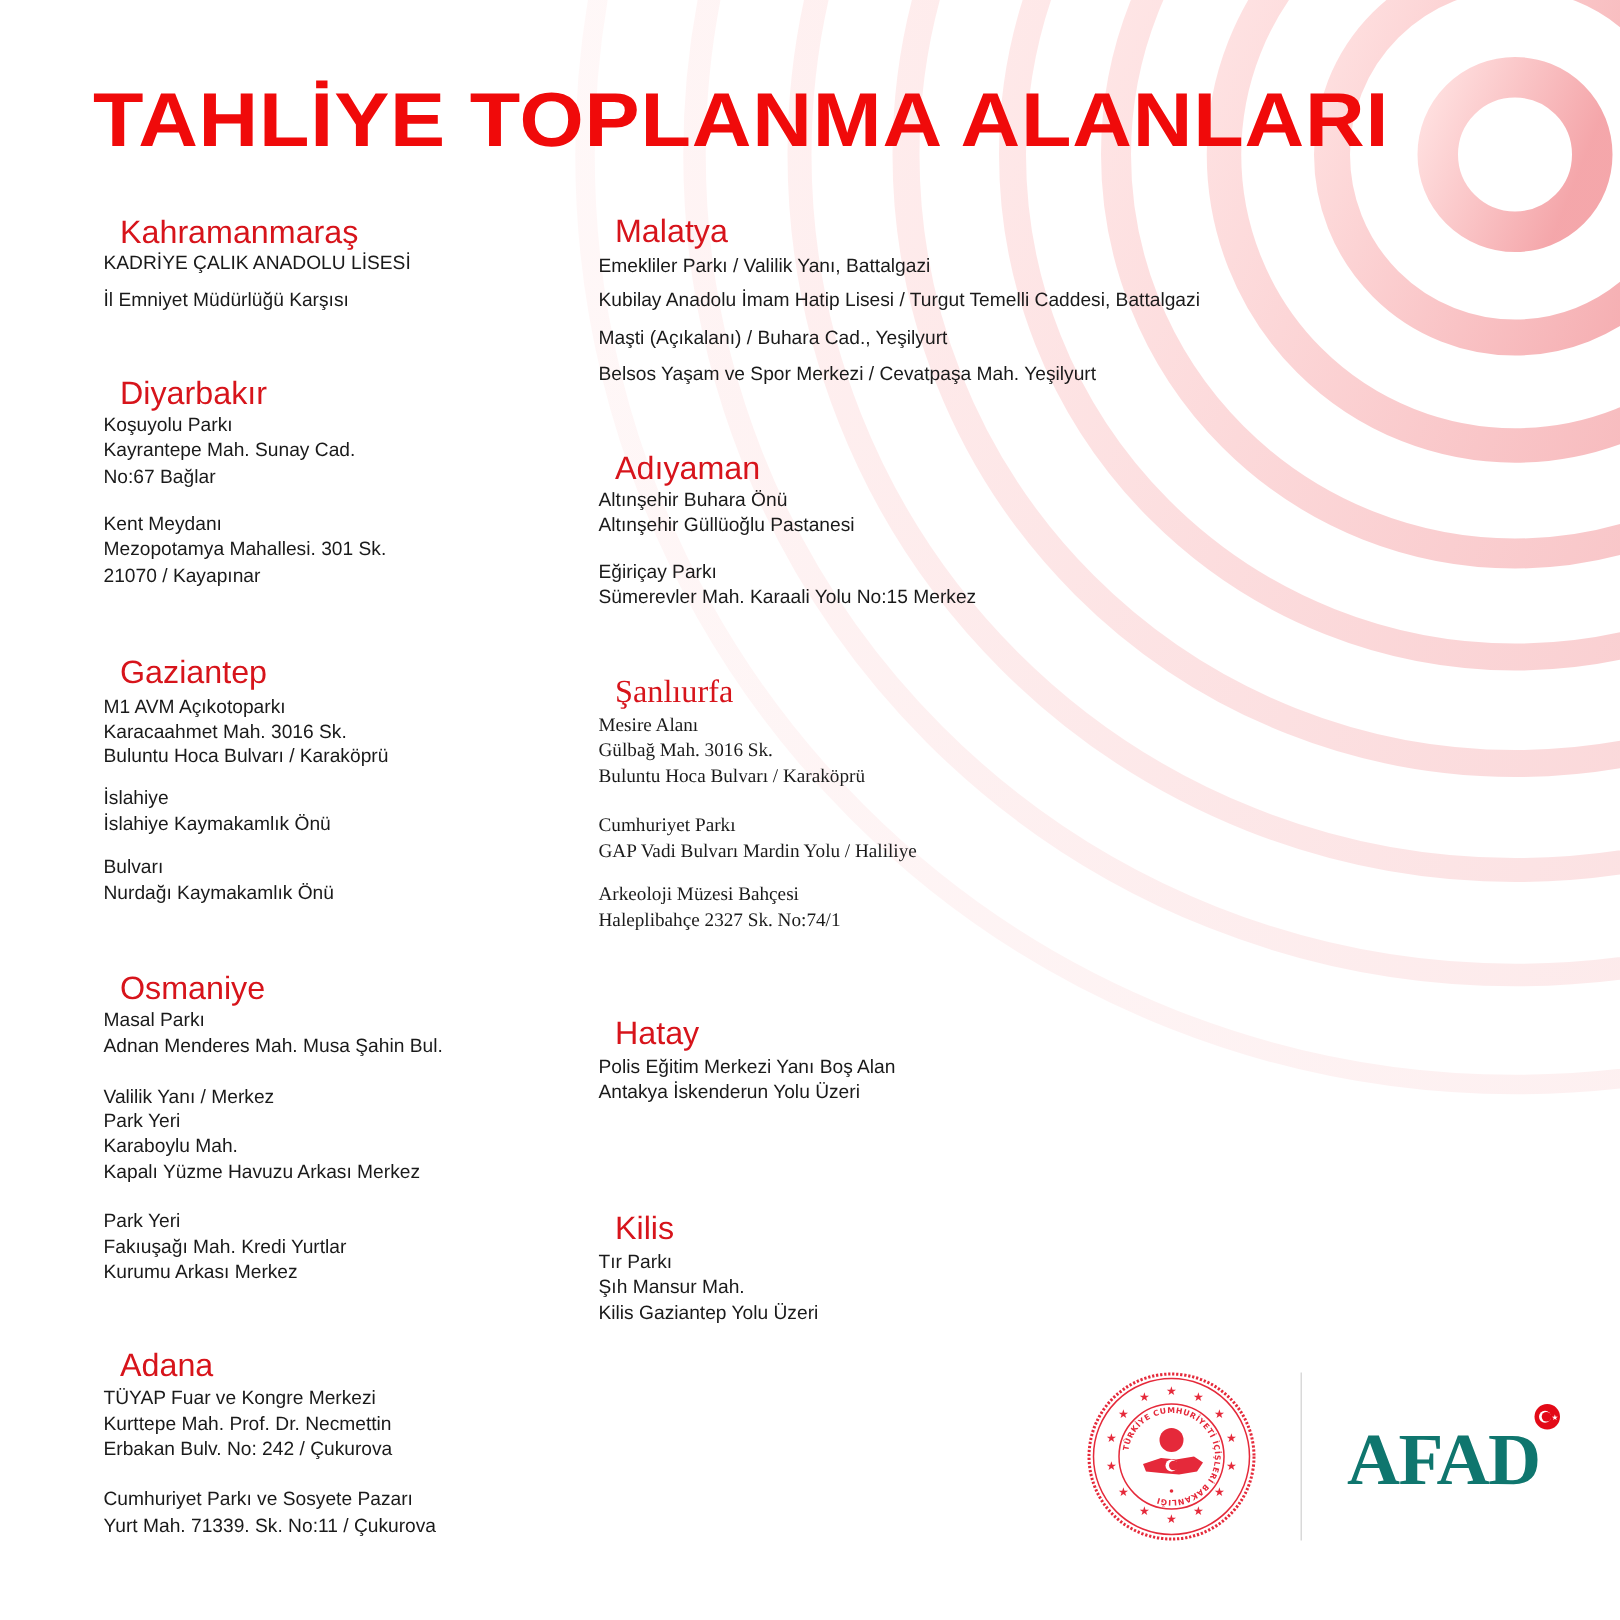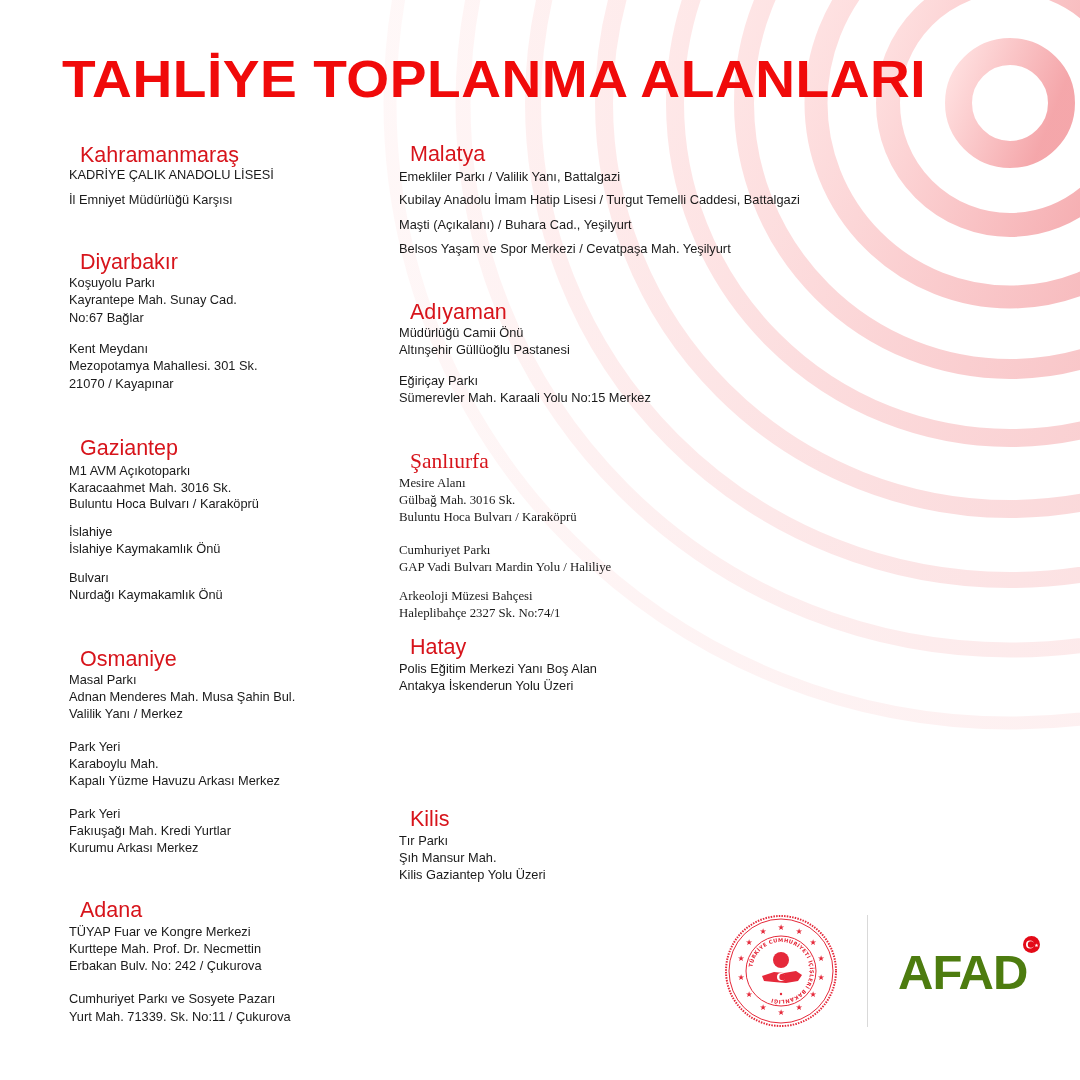--- a/index.html
+++ b/index.html
@@ -4,21 +4,21 @@
 <style>
   html, body { margin:0; padding:0; }
   body { width:1080px; height:1080px; position:relative; overflow:hidden; background:#ffffff; font-family:"Liberation Sans", sans-serif; }
   .bg { position:absolute; left:0; top:0; width:1080px; height:1080px; z-index:0; }
   .title { position:absolute; left:62px; top:50px; margin:0; font-family:"Liberation Sans", sans-serif; font-weight:bold; font-size:51px; letter-spacing:0.5px; color:#f00a0a; z-index:2; white-space:nowrap; transform:scaleX(1.08); transform-origin:left center; }
   .sec { position:absolute; z-index:2; }
   .sec h2 { margin:11px; font-weight:normal; font-size:21.5px; color:#d7141b; line-height:26px; }
   .line { position:absolute; left:0; font-size:12.8px; color:#1a1a1a; white-space:nowrap; line-height:16px; }
   .logos { position:absolute; z-index:2; }
   .divider { position:absolute; left:867px; top:915px; width:1px; height:112px; background:#d9d9d9; }
-  .afad { position:absolute; left:898px; top:944px; font-family:Liberation Sans, sans-serif; font-weight:bold; font-size:49px; color:#4d7c0f; letter-spacing:-1px; }
+  .afad { position:absolute; left:898px; top:944px; font-family:Liberation Serif, serif; font-weight:bold; font-size:49px; color:#0f766e; letter-spacing:-1px; }
   .flag { position:absolute; left:1023px; top:936px; width:17px; height:17px; border-radius:50%; background:#e30a17; }
 </style>
 </head>
 <body>
 
 <svg class="bg" viewBox="0 0 1080 1080" xmlns="http://www.w3.org/2000/svg">
   <defs>
     <linearGradient id="rg" x1="0" y1="0" x2="1" y2="0.4">
       <stop offset="0" stop-color="#ffdede"></stop>
       <stop offset="1" stop-color="#f4a2a6"></stop>
@@ -63,21 +63,21 @@
   <div class="line" style="top:100px">İslahiye</div>
   <div class="line" style="top:117px">İslahiye Kaymakamlık Önü</div>
   <div class="line" style="top:146px">Bulvarı</div>
   <div class="line" style="top:163px">Nurdağı Kaymakamlık Önü</div>
 </div>
 
 <div class="sec" style="left:69px; top:635px;">
   <h2>Osmaniye</h2>
   <div class="line" style="top:37px">Masal Parkı</div>
   <div class="line" style="top:54px">Adnan Menderes Mah. Musa Şahin Bul.</div>
-  <div class="line" style="top:71px">Valilik Yanı / Merkez</div>
+  <div class="line" style="top:88px">Valilik Yanı / Merkez</div>
   <div class="line" style="top:104px">Park Yeri</div>
   <div class="line" style="top:121px">Karaboylu Mah.</div>
   <div class="line" style="top:138px">Kapalı Yüzme Havuzu Arkası Merkez</div>
   <div class="line" style="top:171px">Park Yeri</div>
   <div class="line" style="top:188px">Fakıuşağı Mah. Kredi Yurtlar</div>
   <div class="line" style="top:205px">Kurumu Arkası Merkez</div>
 </div>
 
 <div class="sec" style="left:69px; top:886px;">
   <h2>Adana</h2>
@@ -91,38 +91,38 @@
 <div class="sec" style="left:399px; top:130px;">
   <h2>Malatya</h2>
   <div class="line" style="top:39px">Emekliler Parkı / Valilik Yanı, Battalgazi</div>
   <div class="line" style="top:62px">Kubilay Anadolu İmam Hatip Lisesi / Turgut Temelli Caddesi, Battalgazi</div>
   <div class="line" style="top:87px">Maşti (Açıkalanı) / Buhara Cad., Yeşilyurt</div>
   <div class="line" style="top:111px">Belsos Yaşam ve Spor Merkezi / Cevatpaşa Mah. Yeşilyurt</div>
 </div>
 
 <div class="sec" style="left:399px; top:288px;">
   <h2>Adıyaman</h2>
-  <div class="line" style="top:37px">Müdürlüğü Camii Önü</div>
+  <div class="line" style="top:37px">Altınşehir Buhara Önü</div>
   <div class="line" style="top:54px">Altınşehir Güllüoğlu Pastanesi</div>
   <div class="line" style="top:85px">Eğiriçay Parkı</div>
   <div class="line" style="top:102px">Sümerevler Mah. Karaali Yolu No:15 Merkez</div>
 </div>
 
 <div class="sec" style="left:399px; top:437px;font-family:Liberation Serif, serif;">
   <h2>Şanlıurfa</h2>
   <div class="line" style="top:38px">Mesire Alanı</div>
   <div class="line" style="top:55px">Gülbağ Mah. 3016 Sk.</div>
   <div class="line" style="top:72px">Buluntu Hoca Bulvarı / Karaköprü</div>
   <div class="line" style="top:105px">Cumhuriyet Parkı</div>
   <div class="line" style="top:122px">GAP Vadi Bulvarı Mardin Yolu / Haliliye</div>
   <div class="line" style="top:151px">Arkeoloji Müzesi Bahçesi</div>
   <div class="line" style="top:168px">Haleplibahçe 2327 Sk. No:74/1</div>
 </div>
 
-<div class="sec" style="left:399px; top:623px;text-align:right;">
+<div class="sec" style="left:399px; top:665px;text-align:right;">
   <h2>Hatay</h2>
   <div class="line" style="top:38px">Polis Eğitim Merkezi Yanı Boş Alan</div>
   <div class="line" style="top:55px">Antakya İskenderun Yolu Üzeri</div>
 </div>
 
 <div class="sec" style="left:399px; top:795px;">
   <h2>Kilis</h2>
   <div class="line" style="top:38px">Tır Parkı</div>
   <div class="line" style="top:55px">Şıh Mansur Mah.</div>
   <div class="line" style="top:72px">Kilis Gaziantep Yolu Üzeri</div>

